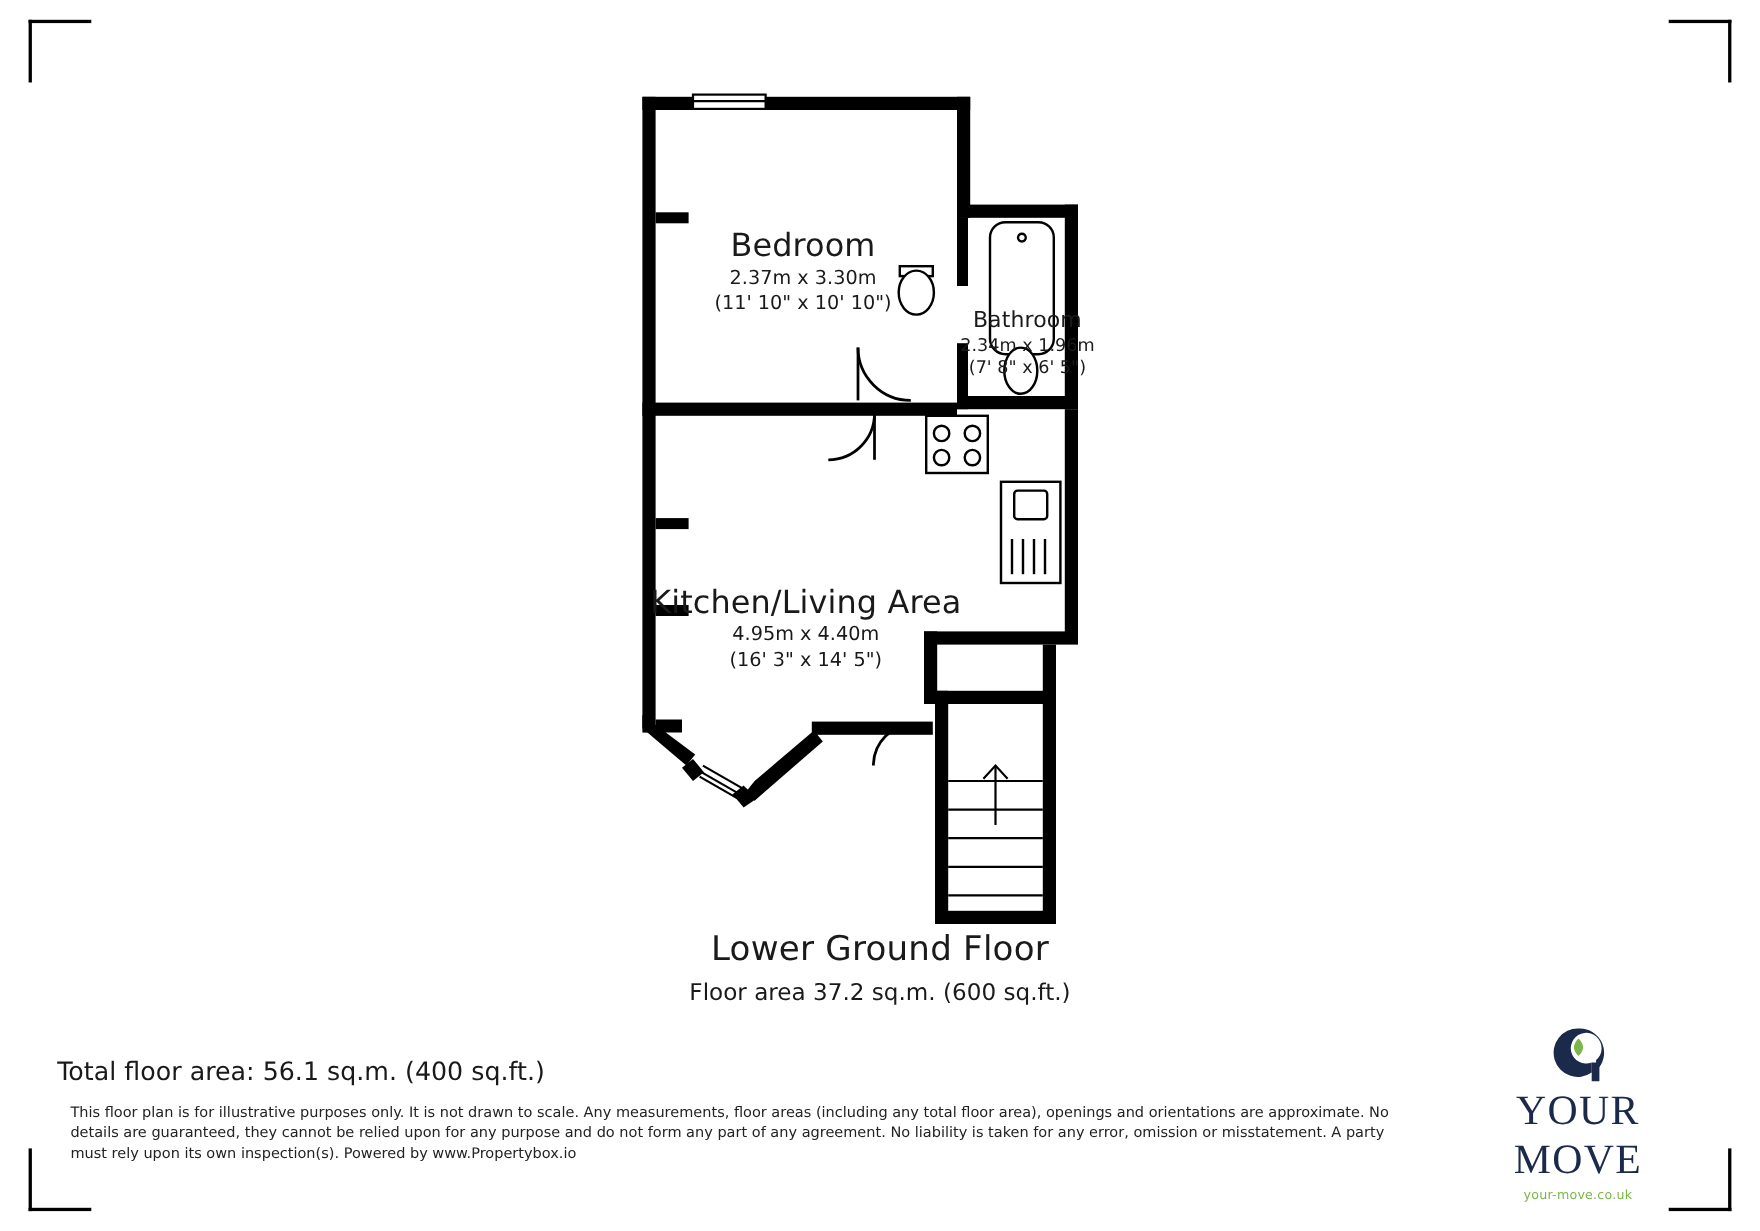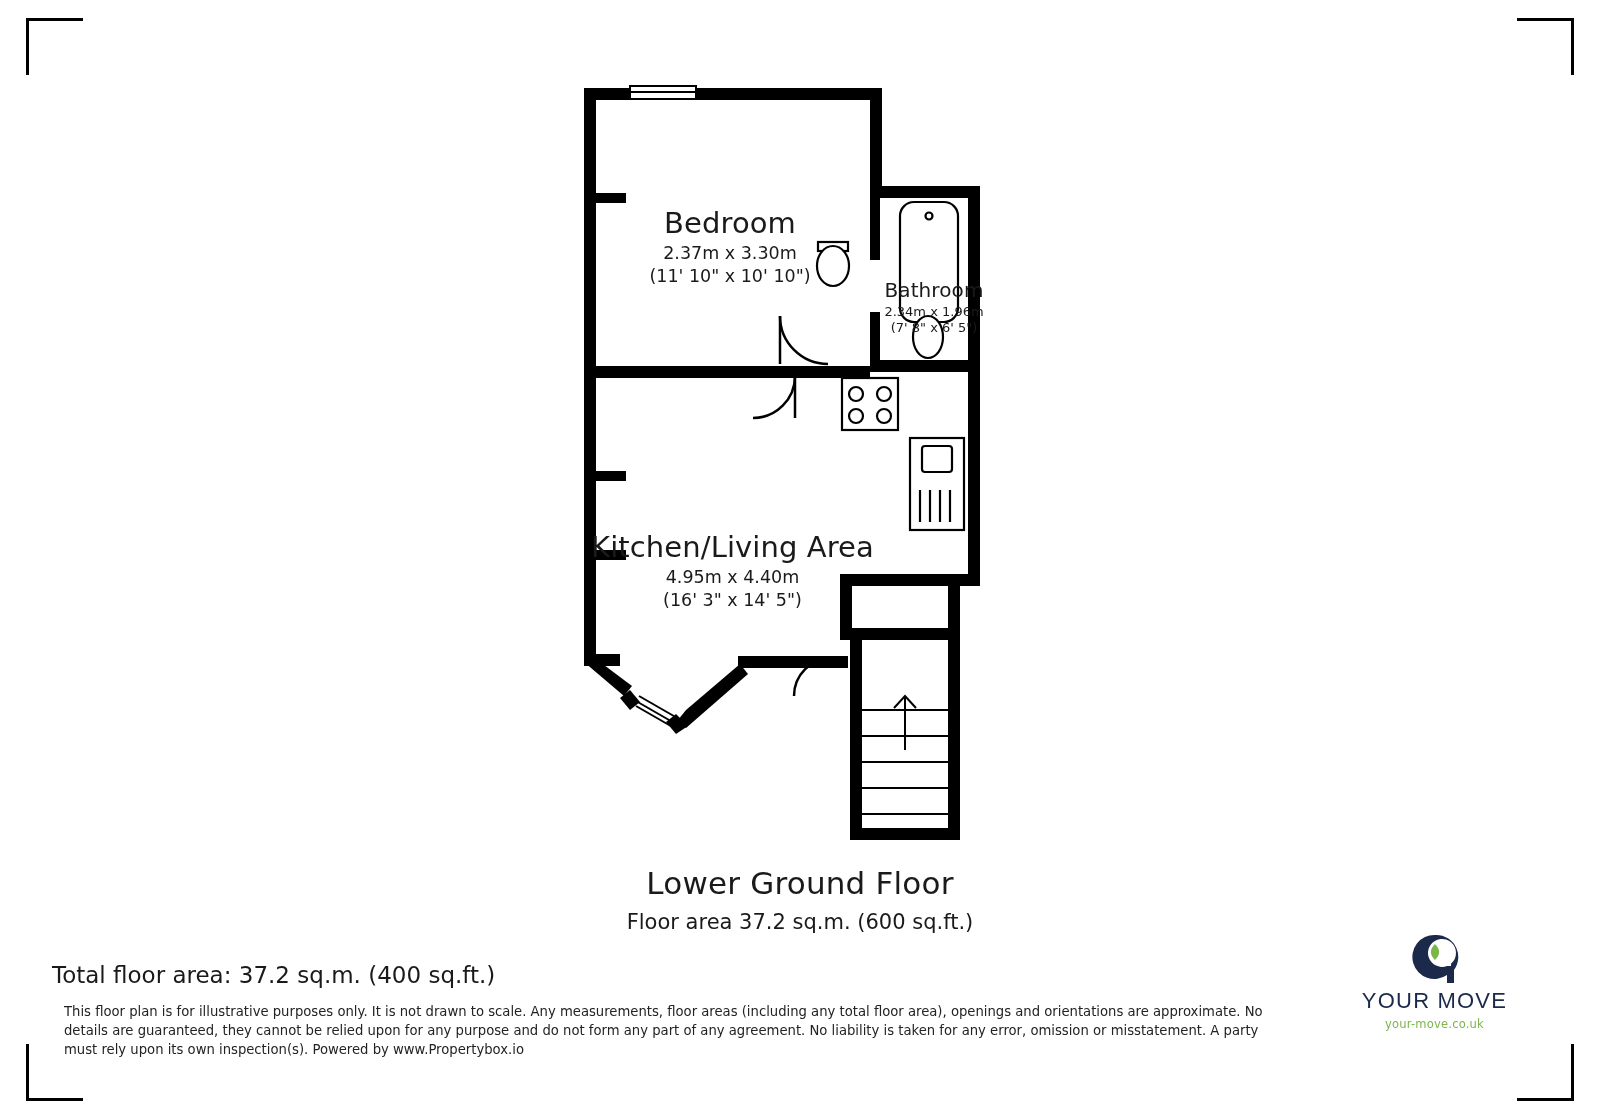--- a/index.html
+++ b/index.html
@@ -45,38 +45,37 @@
     pointer-events: none;
   }
   .room-label .nm {
     font-size: 29px;
     letter-spacing: .1px;
   }
   .room-label .dm {
     font-size: 17.5px;
   }
   .room-label.small .nm { font-size: 20px; }
-  .room-label.small .dm { font-size: 13px; }
+  .room-label.small .dm { font-size: 16px; }
 
   #bedroom-label { left: 120px; top: 155px; width: 260px; }
   #kitchen-label { left: 95px;  top: 439px; width: 315px; margin-top: 40px; }
   #bathroom-label { left: 350px; top: 228px; width: 208px; }
 
   
   #floor-title-block {
     position: absolute;
     top: 845px;
     left: 0;
     width: 1600px;
     text-align: center;
   }
   #floor-title {
     font-size: 31px;
     letter-spacing: .2px;
-    margin-top: 20px;
   }
   #floor-area {
     font-size: 21px;
     margin-top: 9px;
   }
 
   
   #total-area {
     position: absolute;
     left: 52px;
@@ -96,22 +95,22 @@
   
   #logo {
     position: absolute;
     right: 58px;
     top: 932px;
     width: 215px;
     text-align: center;
   }
   #logo-mark { display:block; margin: 0 auto 2px; }
   #logo-name {
-    font-family: Liberation Sans, sans-serif;
-    font-size: 22px;
+    font-family: Liberation Serif, serif;
+    font-size: 38px;
     letter-spacing: 1.2px;
     color: #1b2a4a;
   }
   #logo-url {
     font-size: 11.5px;
     color: #7ab648;
     letter-spacing: .2px;
     margin-top: 3px;
   }
 </style>
@@ -246,21 +245,21 @@
     <div class="dm">2.34m x 1.96m</div>
     <div class="dm">(7' 8" x 6' 5")</div>
   </div>
 </div>
 
 <div id="floor-title-block">
   <div id="floor-title">Lower Ground Floor</div>
   <div id="floor-area">Floor area 37.2 sq.m. (600 sq.ft.)</div>
 </div>
 
-<div id="total-area">Total floor area: 37.2 sq.m. (400 sq.ft.)</div>
+<div id="total-area">Total floor area: 56.1 sq.m. (400 sq.ft.)</div>
 <div id="disclaimer">This floor plan is for illustrative purposes only. It is not drawn to scale. Any measurements, floor areas (including any total floor area), openings and orientations are approximate. No details are guaranteed, they cannot be relied upon for any purpose and do not form any part of any agreement. No liability is taken for any error, omission or misstatement. A party must rely upon its own inspection(s). Powered by www.Propertybox.io</div>
 
 <div id="logo">
   <svg id="logo-mark" width="56" height="54" viewBox="0 0 56 54" xmlns="http://www.w3.org/2000/svg">
     <path d="M28 3 a22 22 0 1 0 12 40 l0 -9 a14 14 0 1 1 9 -13 a14 14 0 0 1 -5 10.7 l0 9.6 a22 22 0 0 0 -16 -38.3 z" fill="#1b2a4a"></path>
     <path d="M40 34 l0 17 l7 0 l0 -17 z" fill="#1b2a4a"></path>
     <path d="M28 12 c5 5 6 10 0 16 c-6 -6 -5 -11 0 -16 z" fill="#7ab648"></path>
   </svg>
   <div id="logo-name">YOUR MOVE</div>
   <div id="logo-url">your-move.co.uk</div>

